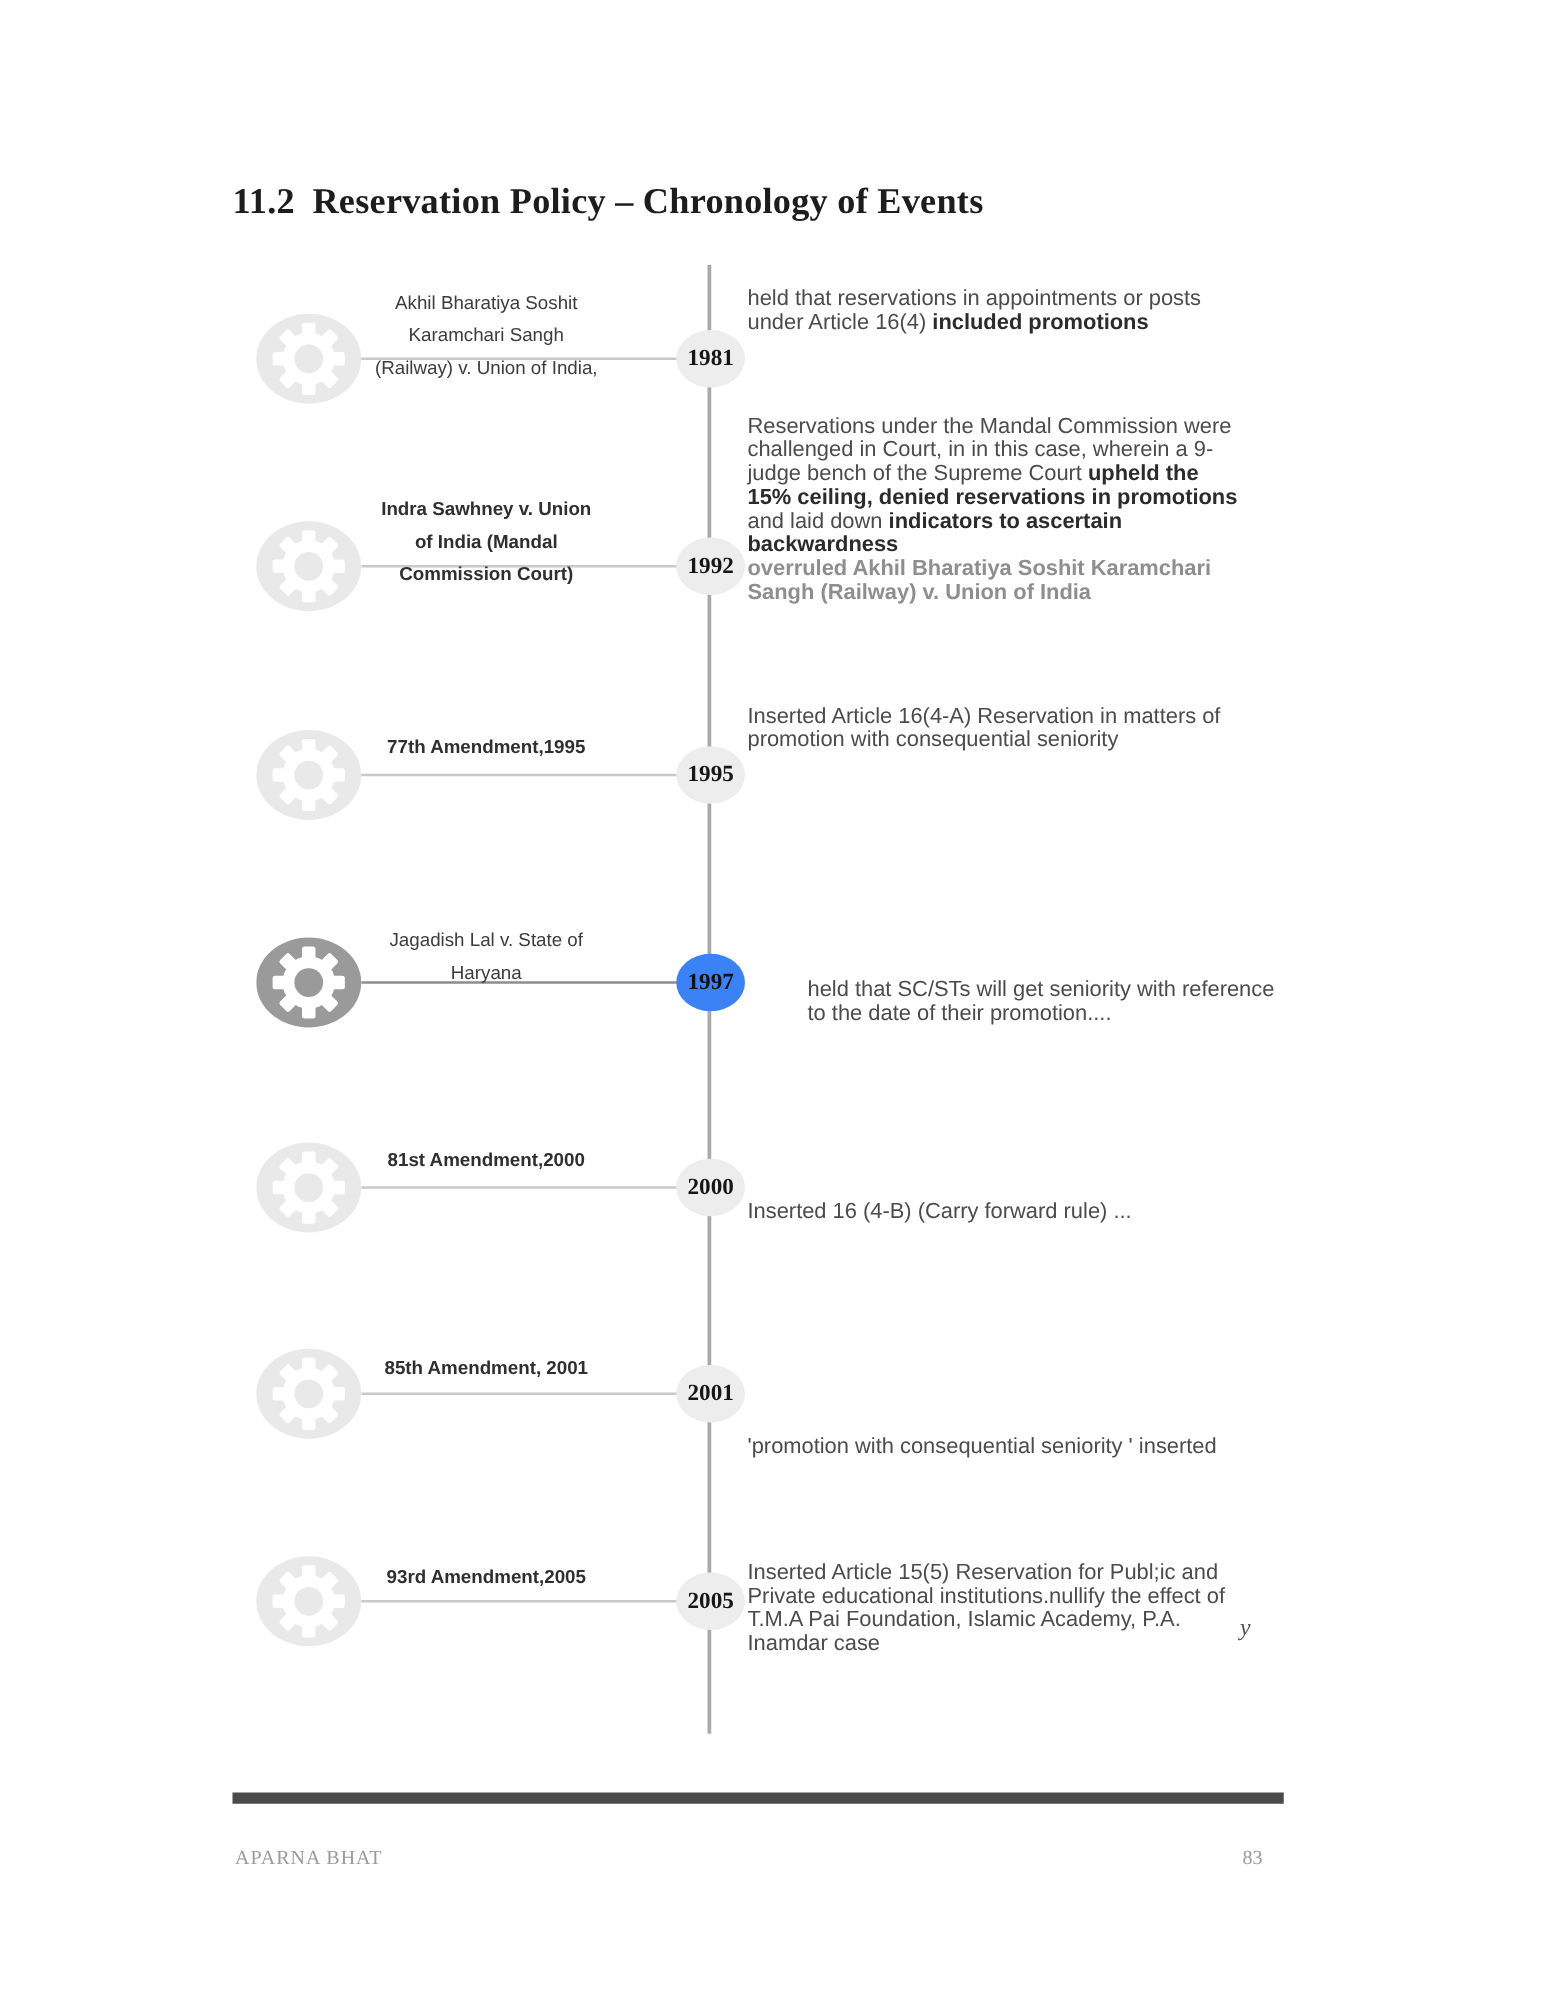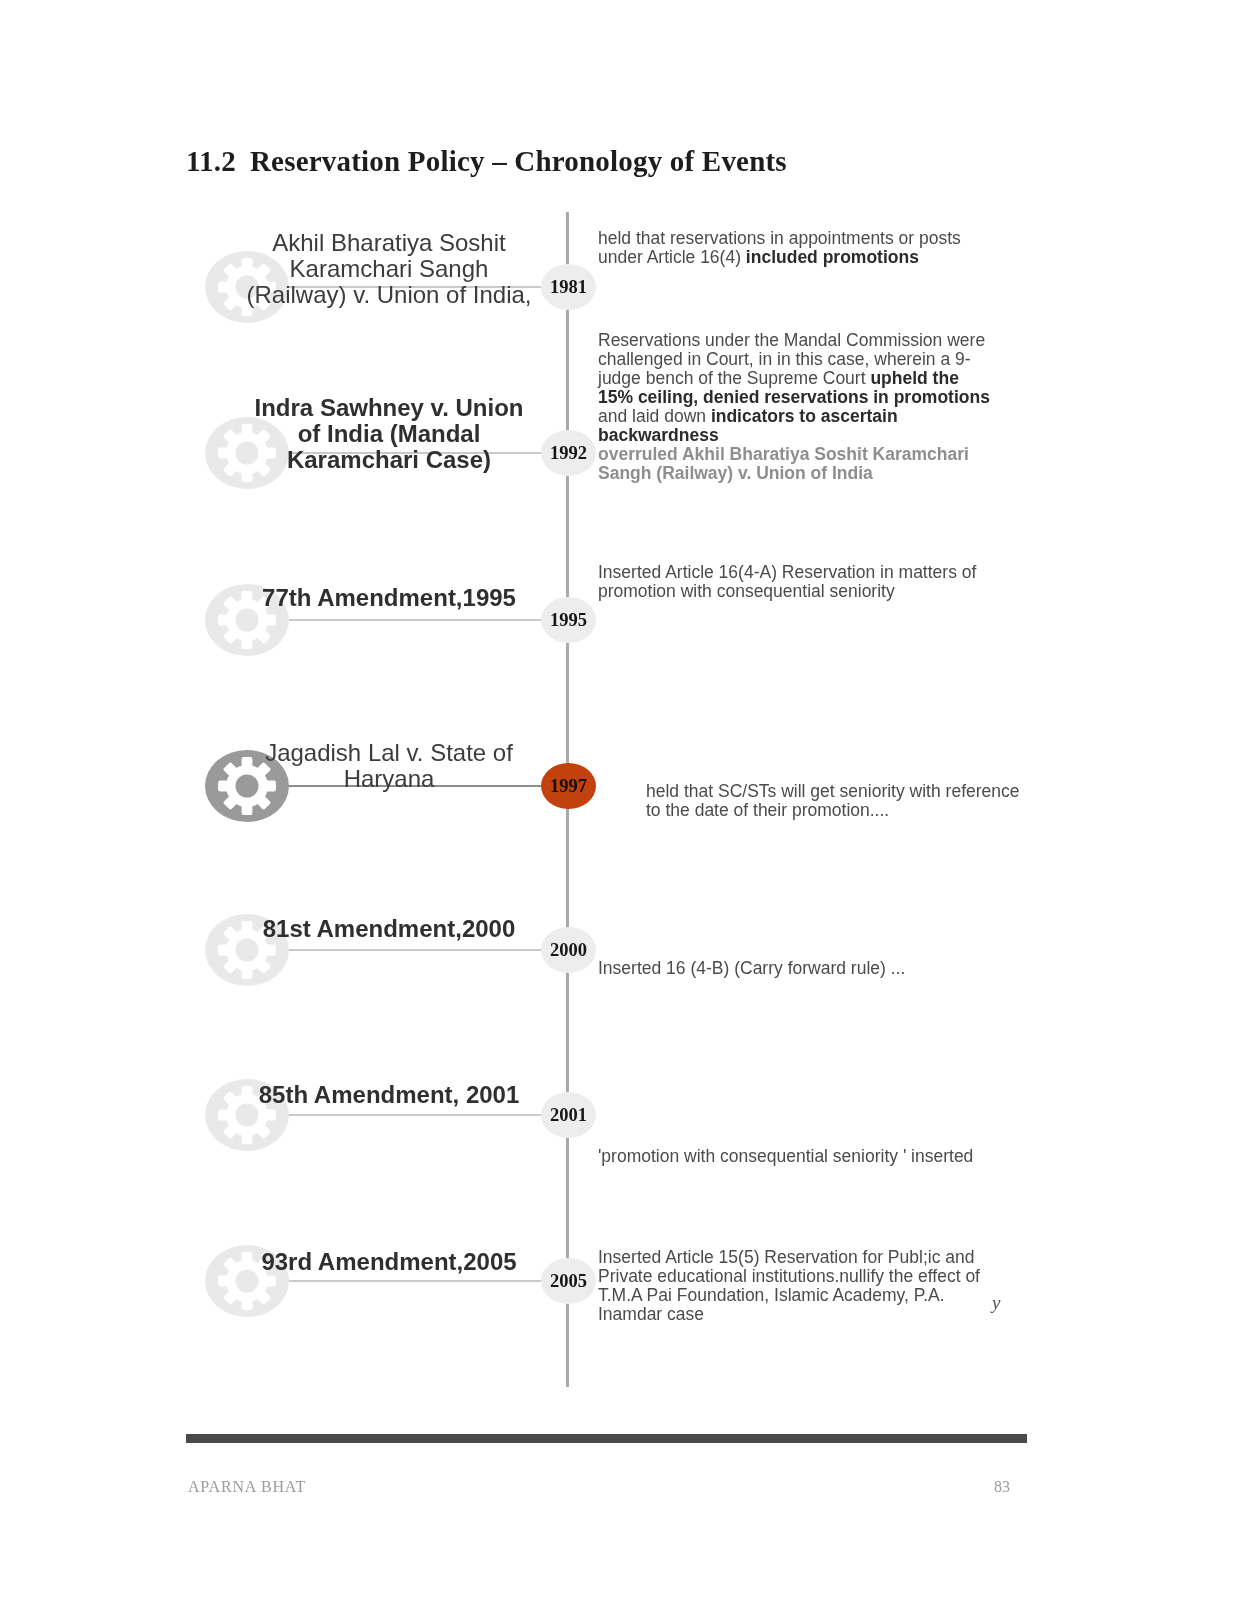--- a/index.html
+++ b/index.html
@@ -69,21 +69,21 @@
     transform: translateY(-50%);
   }
   .connector.dark { background: #8d8d8d; }
 
   
   .left-label {
     position: absolute;
     right: 682px;
     width: 330px;
     text-align: center;
-    font-size: 24px;
+    font-size: 15px;
     line-height: 26px;
     color: #3c3c3c;
   }
   .left-label.bold { font-weight: bold; color: #2f2f2f; }
 
   
   .year-badge {
     position: absolute;
     left: 541px;
     width: 55px;
@@ -92,21 +92,21 @@
     border-radius: 50%;
     background: #ededed;
     display: flex;
     align-items: center;
     justify-content: center;
     font-family: "Liberation Serif", serif;
     font-weight: bold;
     font-size: 18.5px;
     color: #161616;
   }
-  .year-badge.active { background: #c2410c; color: #111111; }
+  .year-badge.active { background: #3b82f6; color: #111111; }
 
   
   .right-desc {
     position: absolute;
     left: 598px;
     width: 392px;
     font-size: 17.5px;
     line-height: 19px;
     color: #4b4b4b;
   }
@@ -203,21 +203,21 @@
             <rect x="36.60" y="9.10" width="10.8" height="10.8" rx="2" transform="rotate(270 42.00 14.50)" fill="#ffffff"></rect>
             <rect x="53.22" y="15.98" width="10.8" height="10.8" rx="2" transform="rotate(315 58.62 21.38)" fill="#ffffff"></rect>
       <circle cx="42" cy="38" r="21" fill="#ffffff"></circle>
       <circle cx="42" cy="38" r="11.5" fill="#e9e9e9"></circle>
     </svg>
         </div>
         <div class="connector" style="top: 453px; left: 289px; width: 278px;"></div>
         <div class="left-label bold" style="top: 395px;">
           <div>Indra Sawhney v. Union</div>
           <div>of India (Mandal</div>
-          <div>Karamchari Case)</div>
+          <div>Commission Court)</div>
         </div>
         <div class="year-badge" style="top: 453px;">1992</div>
         <div class="right-desc" style="top: 331px;">
           <div class="desc-block"><span>Reservations under the Mandal Commission were challenged in Court, in in this case, wherein a 9-judge bench of the Supreme Court </span><b>upheld the 15% ceiling, denied reservations in promotions</b><span> and laid down </span><b>indicators to ascertain backwardness</b></div>
           <div class="desc-block muted-bold">overruled Akhil Bharatiya Soshit Karamchari Sangh (Railway) v. Union of India</div>
         </div>
       </div>
       <div class="tl-row" style="top: 0px;">
         <div class="gear" style="top: 620px;">
           <svg viewBox="0 0 84 76" xmlns="http://www.w3.org/2000/svg">

